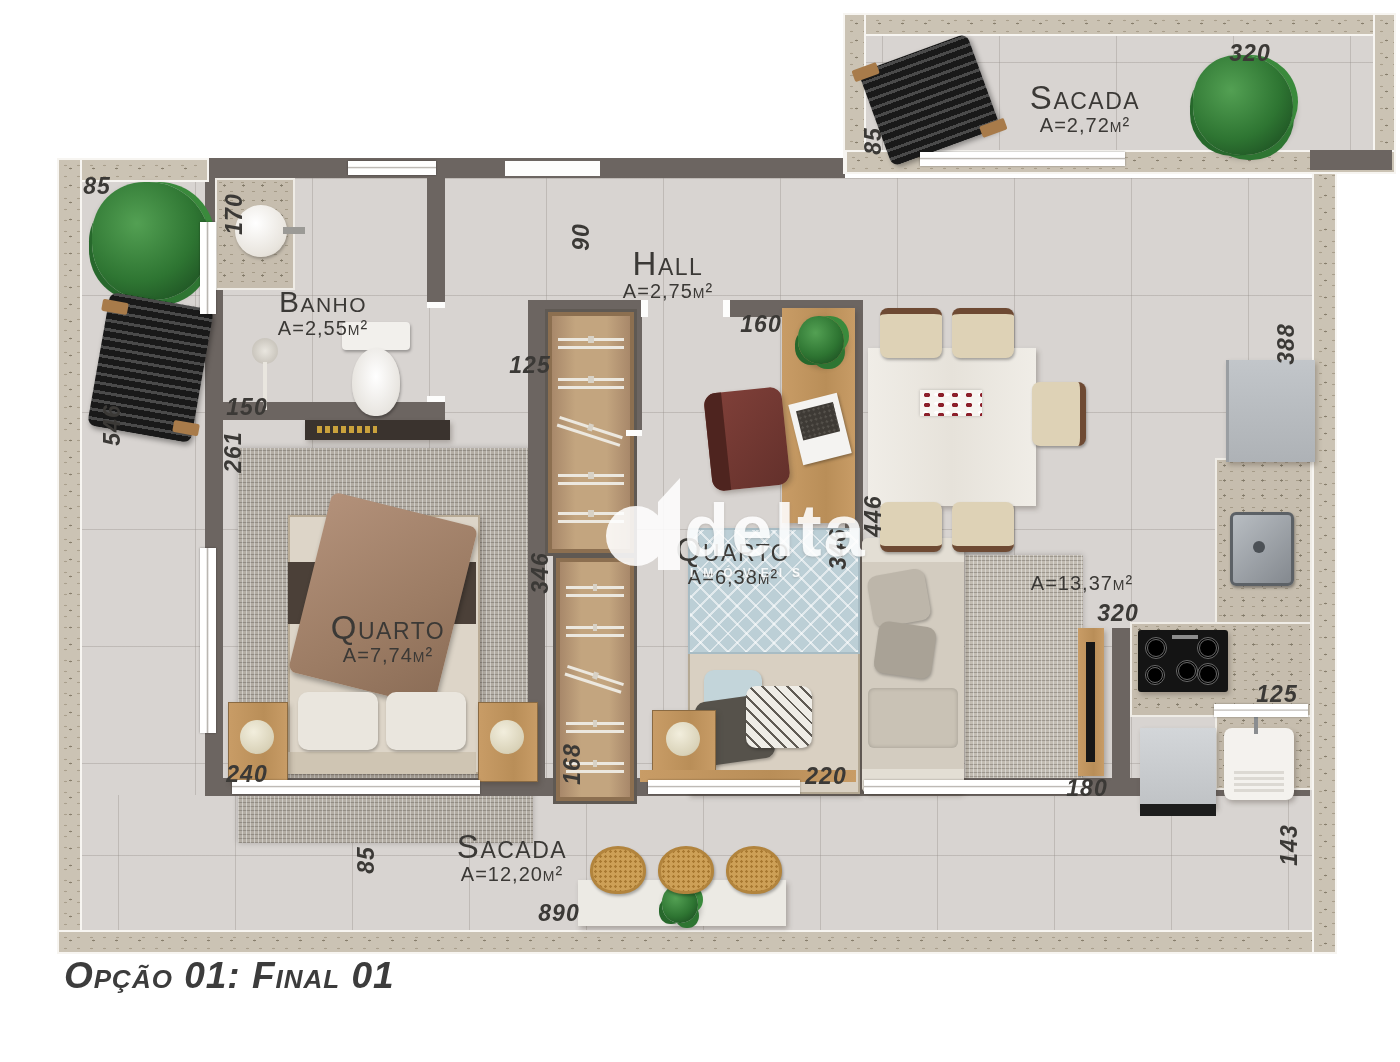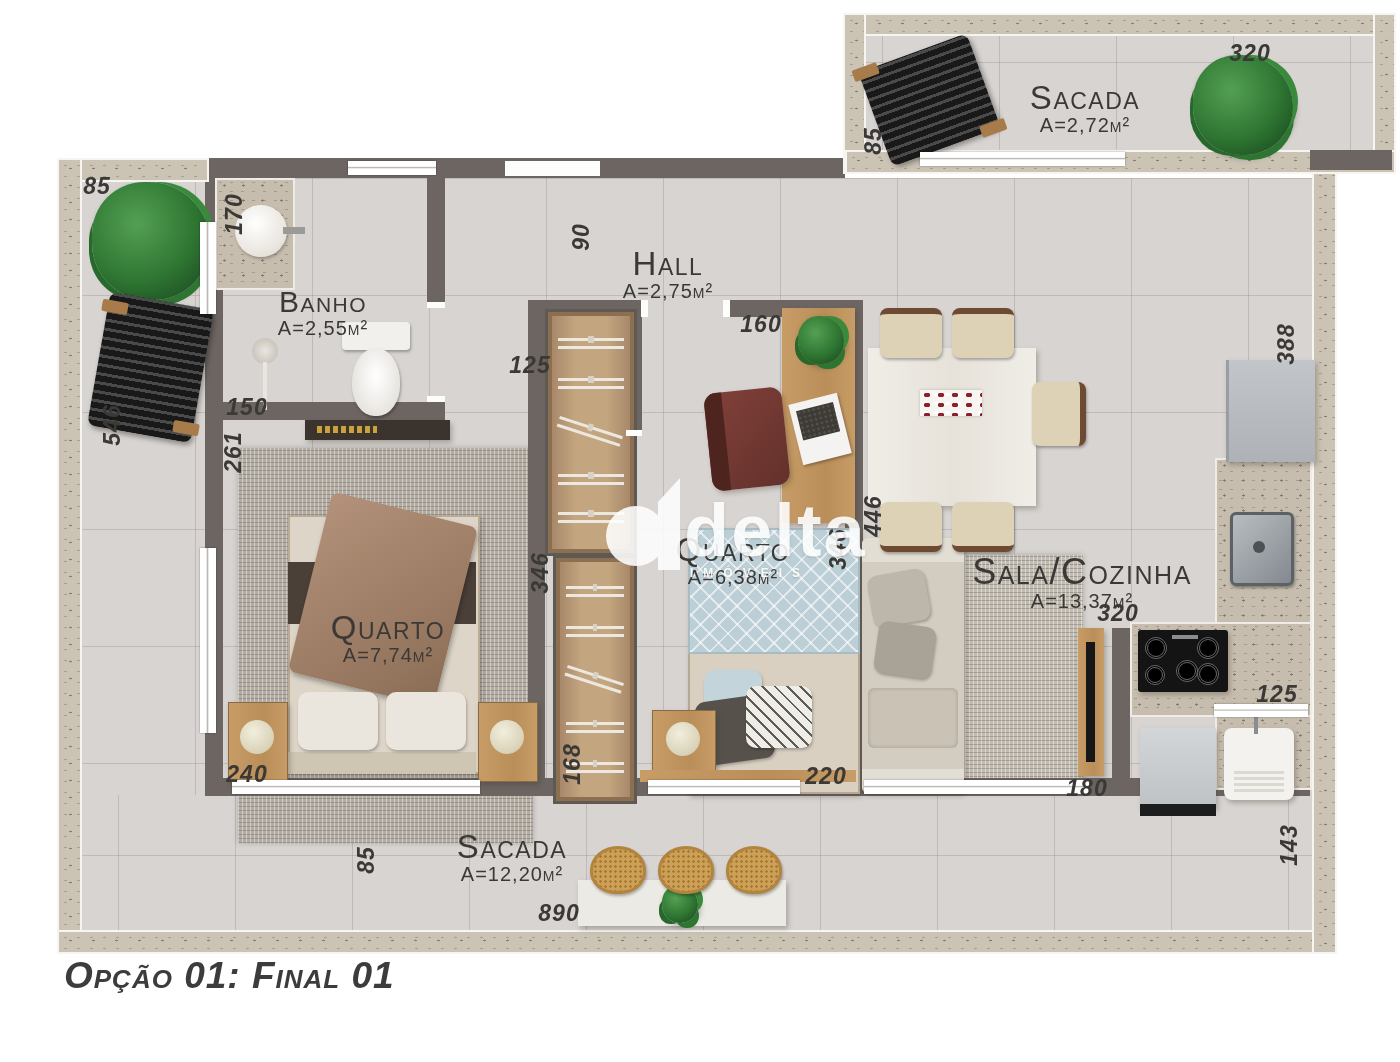--- a/index.html
+++ b/index.html
@@ -255,21 +255,20 @@
   </div>
   <div class="room-label" style="left:388px;top:638px;z-index:43;">
     <div class="room-name">Quarto</div>
     <div class="room-area">A=7,74m²</div>
   </div>
   <div class="room-label" style="left:733px;top:560px;z-index:43;">
     <div class="room-name">Quarto</div>
     <div class="room-area">A=6,38m²</div>
   </div>
   <div class="room-label" style="left:1082px;top:583px;">
-    <div class="room-name" style="font-size:36px;white-space:nowrap;">Sala/Cozinha</div>
     <div class="room-area">A=13,37m²</div>
   </div>
   <div class="room-label" style="left:512px;top:857px;">
     <div class="room-name">Sacada</div>
     <div class="room-area">A=12,20m²</div>
   </div>
 
   <div class="dim" style="left:1250px;top:53px;">320</div>
   <div class="dim v" style="left:873px;top:141px;">85</div>
   <div class="dim" style="left:97px;top:186px;">85</div>

